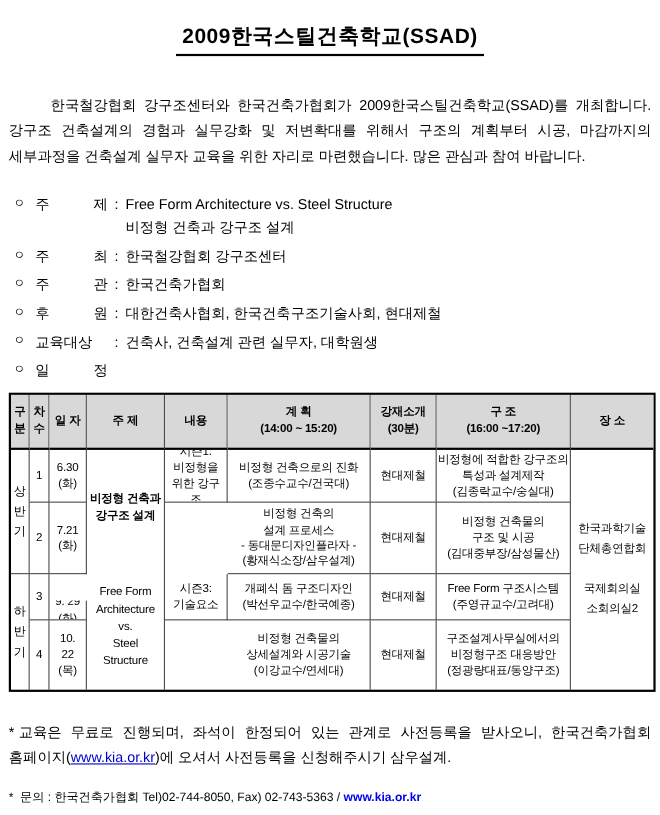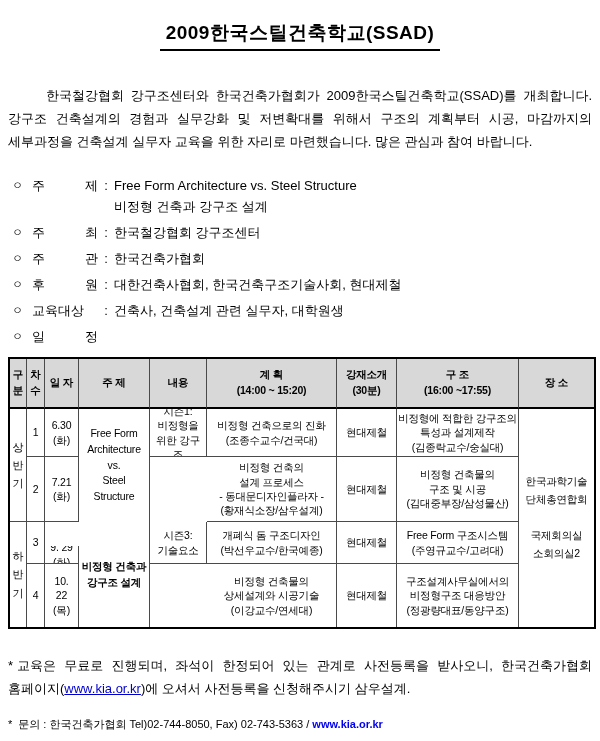--- a/index.html
+++ b/index.html
@@ -123,37 +123,37 @@
   <div class="cell hdr" style="grid-area:1/2;">차
 수</div>
   <div class="cell hdr" style="grid-area:1/3;">일 자</div>
   <div class="cell hdr" style="grid-area:1/4;">주  제</div>
   <div class="cell hdr" style="grid-area:1/5;">내용</div>
   <div class="cell hdr" style="grid-area:1/6;text-align:center;">계 획
 (14:00 ~ 15:20)</div>
   <div class="cell hdr" style="grid-area:1/7;">강재소개
 (30분)</div>
   <div class="cell hdr" style="grid-area:1/8;">구 조
-(16:00 ~17:55)</div>
+(16:00 ~17:20)</div>
   <div class="cell hdr no-r" style="grid-area:1/9;">장  소</div>
 
   <div class="cell vtext" style="grid-area:2/1/span 2/auto;">상
 반
 기</div>
   <div class="cell vtext no-b" style="grid-area:4/1/span 2/auto;">하
 반
 기</div>
   <div class="cell topic-cell no-b" style="grid-area:2/4/span 4/auto;">
+    <div class="topic-half topic-b">비정형 건축과
+강구조 설계</div>
     <div class="topic-half topic-a">Free Form
 Architecture
 vs.
 Steel
 Structure</div>
-    <div class="topic-half topic-b">비정형 건축과
-강구조 설계</div>
   </div>
   <div class="cell venue-cell no-r no-b" style="grid-area:2/9/span 4/auto;">한국과학기술
 단체총연합회
 
 국제회의실
 소회의실2</div>
 
   <div class="cell" style="grid-area:2/2;">1</div>
   <div class="cell" style="grid-area:2/3;">6.30
 (화)</div>

